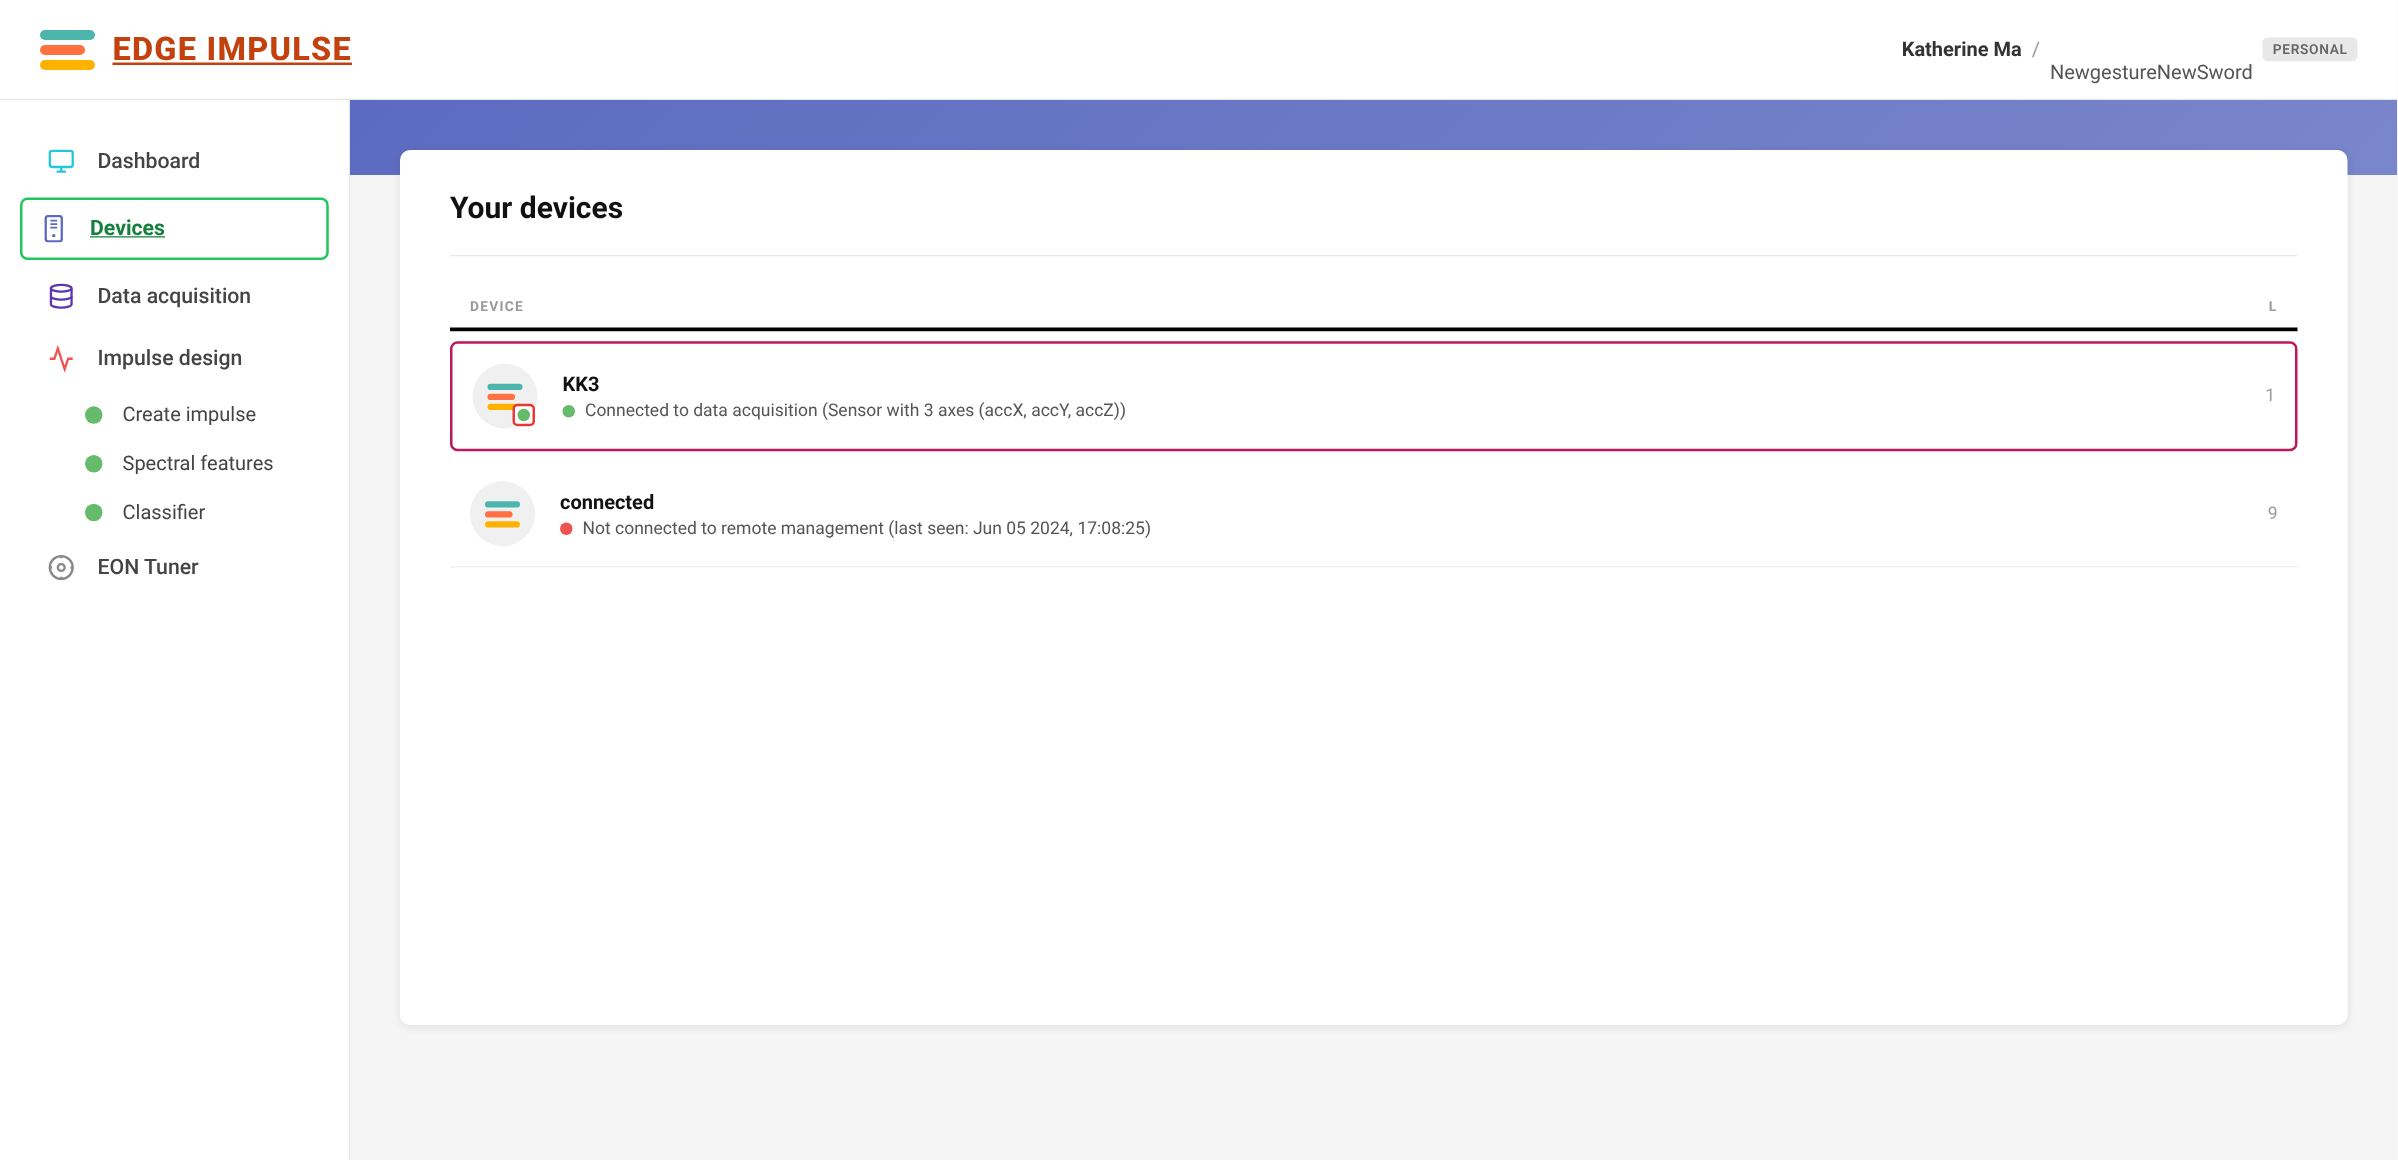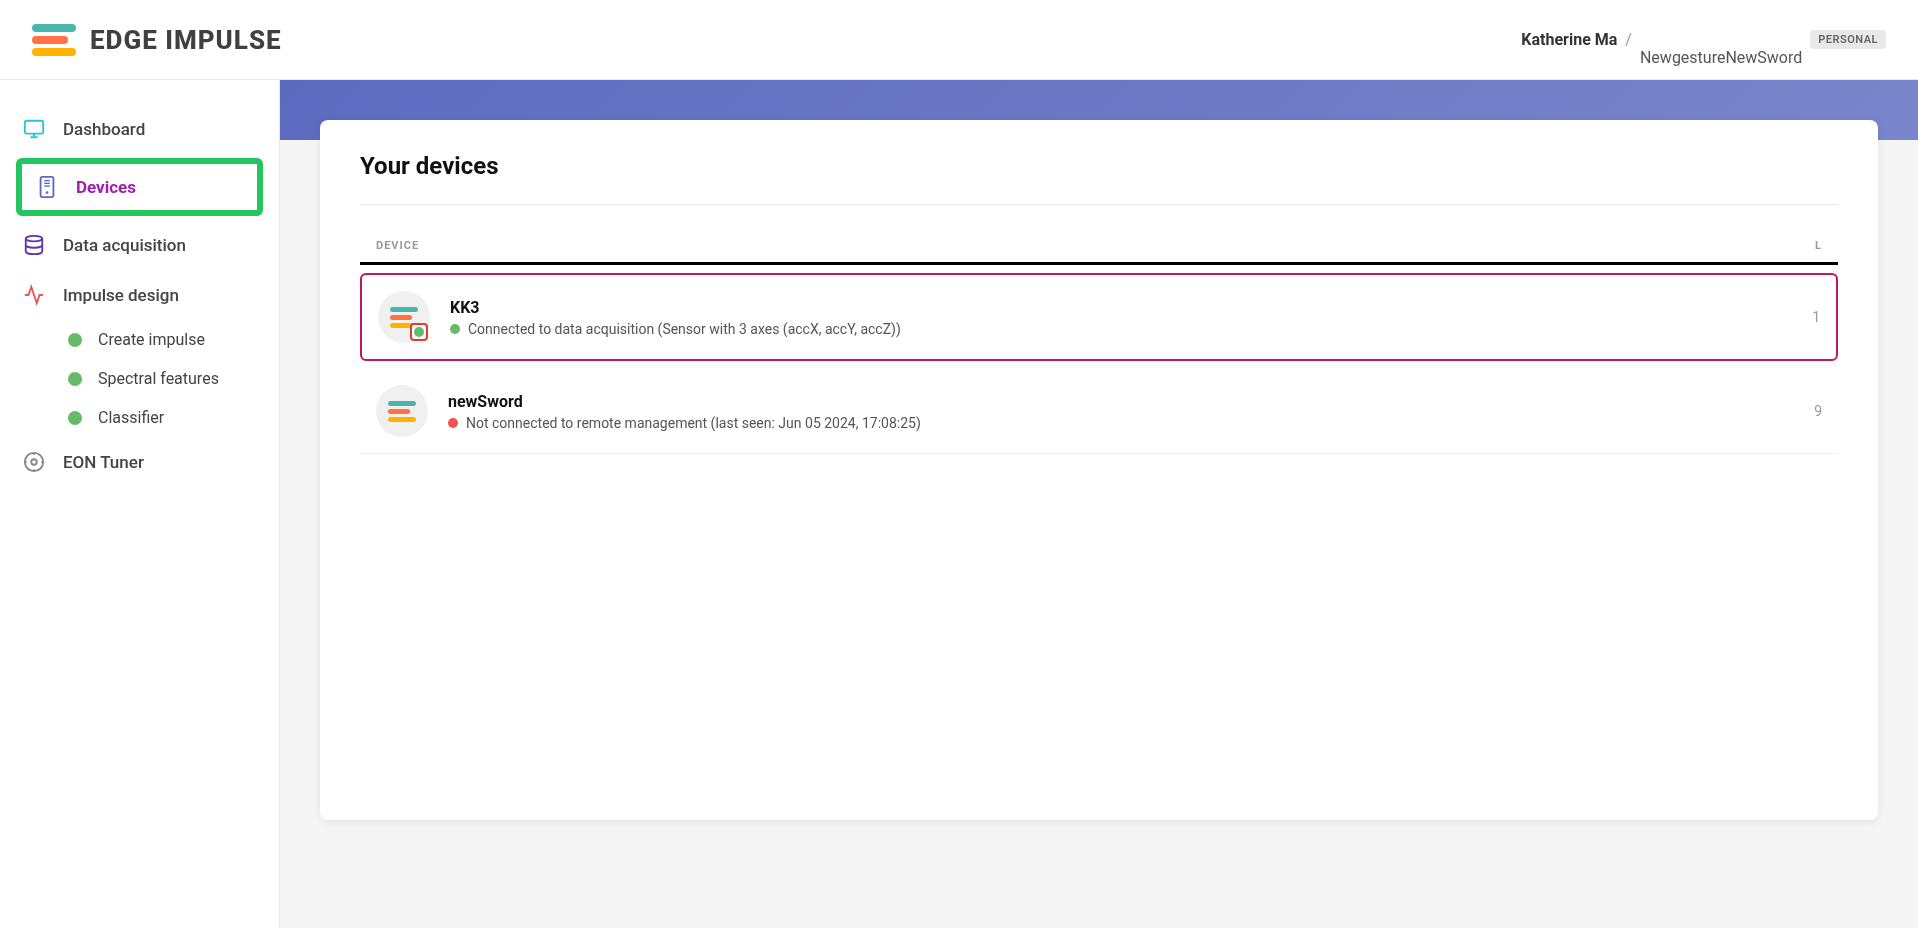--- a/index.html
+++ b/index.html
@@ -29,22 +29,23 @@
     .logo-icon .bar {
       height: 8px;
       border-radius: 4px;
     }
     .logo-icon .bar1 { width: 44px; background: #4db6ac; }
     .logo-icon .bar2 { width: 36px; background: #ff7043; }
     .logo-icon .bar3 { width: 44px; background: #ffb300; }
     .logo-text {
       font-size: 26px;
       font-weight: 800;
-      color: #404040;
+      color: #c2410c;
       letter-spacing: 1px;
+      text-decoration: underline;
     }
     .header-user {
       font-size: 16px;
       color: #333;
       display: flex;
       align-items: center;
       gap: 8px;
     }
     .header-user .username { font-weight: 700; margin-left: 16px; }
     .header-user .separator { color: #999; }
@@ -73,34 +74,35 @@
       background: #fff;
       border-right: 1px solid #e8e8e8;
       padding: 24px 0;
       flex-shrink: 0;
       overflow-y: auto;
     }
     .sidebar-item {
       display: flex;
       align-items: center;
       gap: 16px;
-      padding: 14px 21px;
+      padding: 14px 36px;
       cursor: pointer;
       color: #444;
       font-size: 17px;
       font-weight: 500;
       transition: background 0.15s;
     }
     .sidebar-item.active {
-      border: 6px solid #22c55e;
+      border: 2px solid #22c55e;
       border-radius: 6px;
       margin: 4px 16px;
       padding: 12px 12px;
-      color: #a21caf;
+      color: #15803d;
       font-weight: 700;
+      text-decoration: underline;
     }
     .sidebar-item.active .item-icon { color: #5c6bc0; }
     .sidebar-item .item-icon {
       font-size: 20px;
       width: 26px;
       text-align: center;
       color: #888;
       display: flex;
       align-items: center;
       justify-content: center;
@@ -409,21 +411,21 @@
 
         <div class="device-row">
           <div class="device-icon-wrap">
             <div class="device-logo">
               <div class="dbar dbar1"></div>
               <div class="dbar dbar2"></div>
               <div class="dbar dbar3"></div>
             </div>
           </div>
           <div class="device-info">
-            <div class="device-name">newSword</div>
+            <div class="device-name">connected</div>
             <div class="device-status">
               <span class="status-bullet red"></span>
               <span>Not connected to remote management (last seen: Jun 05 2024, 17:08:25)</span>
             </div>
           </div>
           <div class="device-last">9</div>
         </div>
 
       </div>
     </div>

